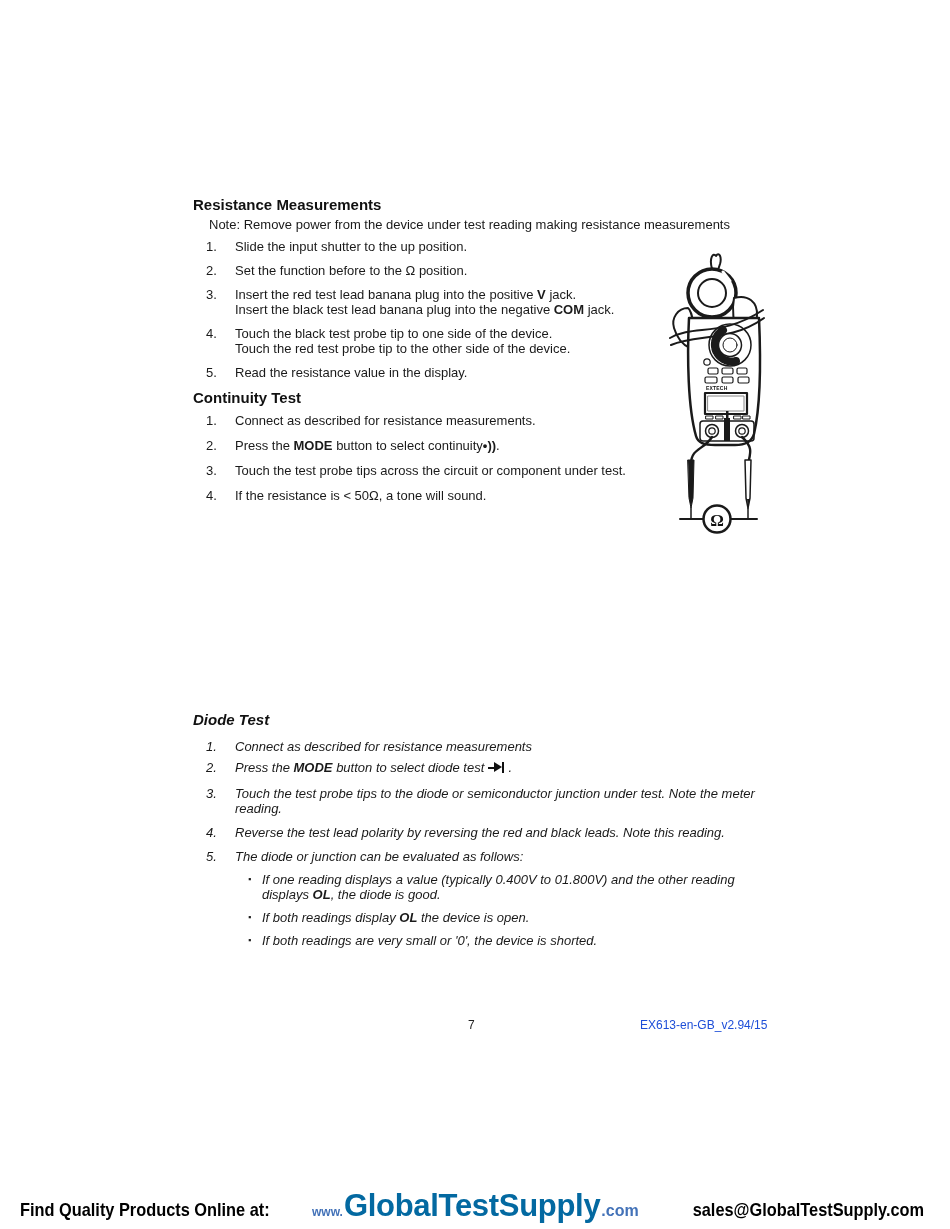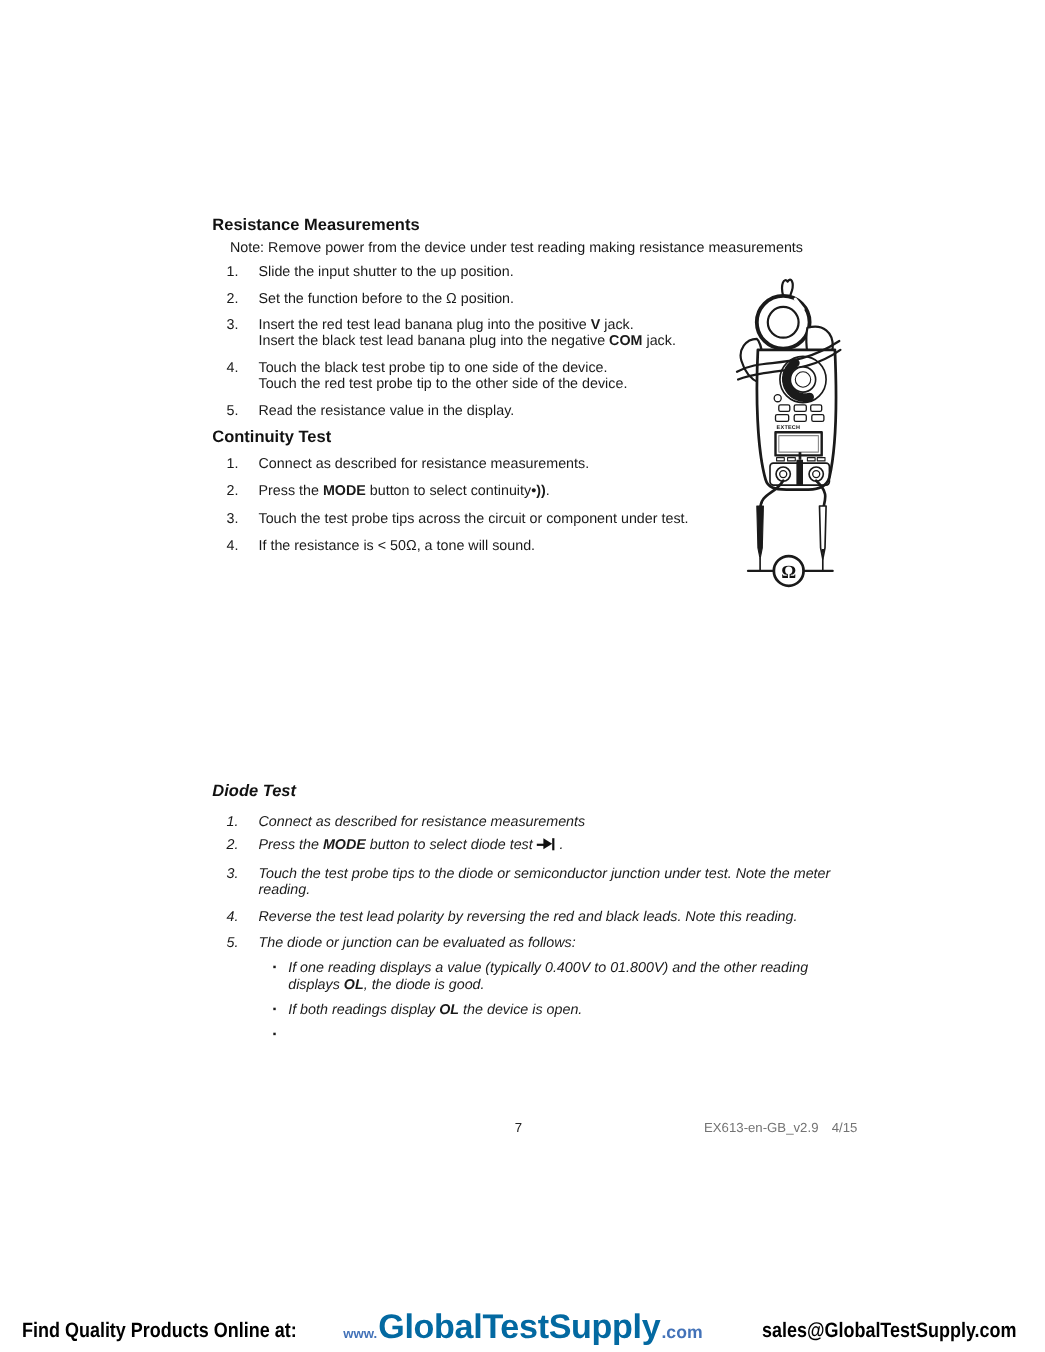--- a/index.html
+++ b/index.html
@@ -30,21 +30,21 @@
   .sym{white-space:nowrap;}
   .diode-icon{display:inline-block;position:relative;width:17px;height:11px;vertical-align:-1px;}
   .diode-icon .dsh{position:absolute;left:0;top:4.5px;width:8px;height:2.5px;background:#111;}
   .diode-icon .dtr{position:absolute;left:6px;top:0;width:0;height:0;
       border-left:8px solid #111;border-top:5.5px solid transparent;border-bottom:5.5px solid transparent;}
   .diode-icon .dbr{position:absolute;left:14px;top:0;width:2.5px;height:11px;background:#111;}
   
   .figure{position:absolute;left:650px;top:248px;width:140px;height:292px;}
   
   .pgnum{position:absolute;left:468px;top:1018px;font-size:12px;line-height:14px;color:#222;}
-  .docref{position:absolute;left:640px;top:1018px;font-size:12px;line-height:14px;color:#737373;display:flex;gap:12px;}
+  .docref{position:absolute;left:640px;top:1018px;font-size:12px;line-height:14px;color:#1d4ed8;display:flex;}
   
   .b-left{position:absolute;left:20px;top:1199px;font-size:19px;font-weight:bold;color:#000;
           transform:scaleX(.86);transform-origin:left center;white-space:nowrap;}
   .b-right{position:absolute;right:14px;top:1199px;font-size:19px;font-weight:bold;color:#000;
           transform:scaleX(.86);transform-origin:right center;white-space:nowrap;}
   .b-logo{position:absolute;left:312px;top:1188px;display:flex;align-items:baseline;white-space:nowrap;}
   .b-www{font-size:12px;font-weight:bold;}
   .b-name{font-size:31px;font-weight:bold;margin:0 1px;letter-spacing:-.3px;}
   .b-com{font-size:16px;font-weight:bold;}
 </style>
@@ -163,20 +163,23 @@
                 </div>
               </div>
               <div class="bullet">
                 <span class="bsq">▪</span>
                 <div class="btext">
                   <div class="line"><span>If both readings display </span><span class="b">OL</span><span> the device is open.</span></div>
                 </div>
               </div>
               <div class="bullet">
                 <span class="bsq">▪</span>
+                <div class="btext">
+                  <div class="line"><span>If both readings are very small or '0', the device is shorted.</span></div>
+                </div>
               </div>
             </div>
           </div>
         </div>
       </div>
   </section>
 
   <div class="figure">
     <svg viewBox="0 0 140 292" width="140" height="292" fill="none" stroke="#1a1a1a" stroke-linecap="round" stroke-linejoin="round">
 

